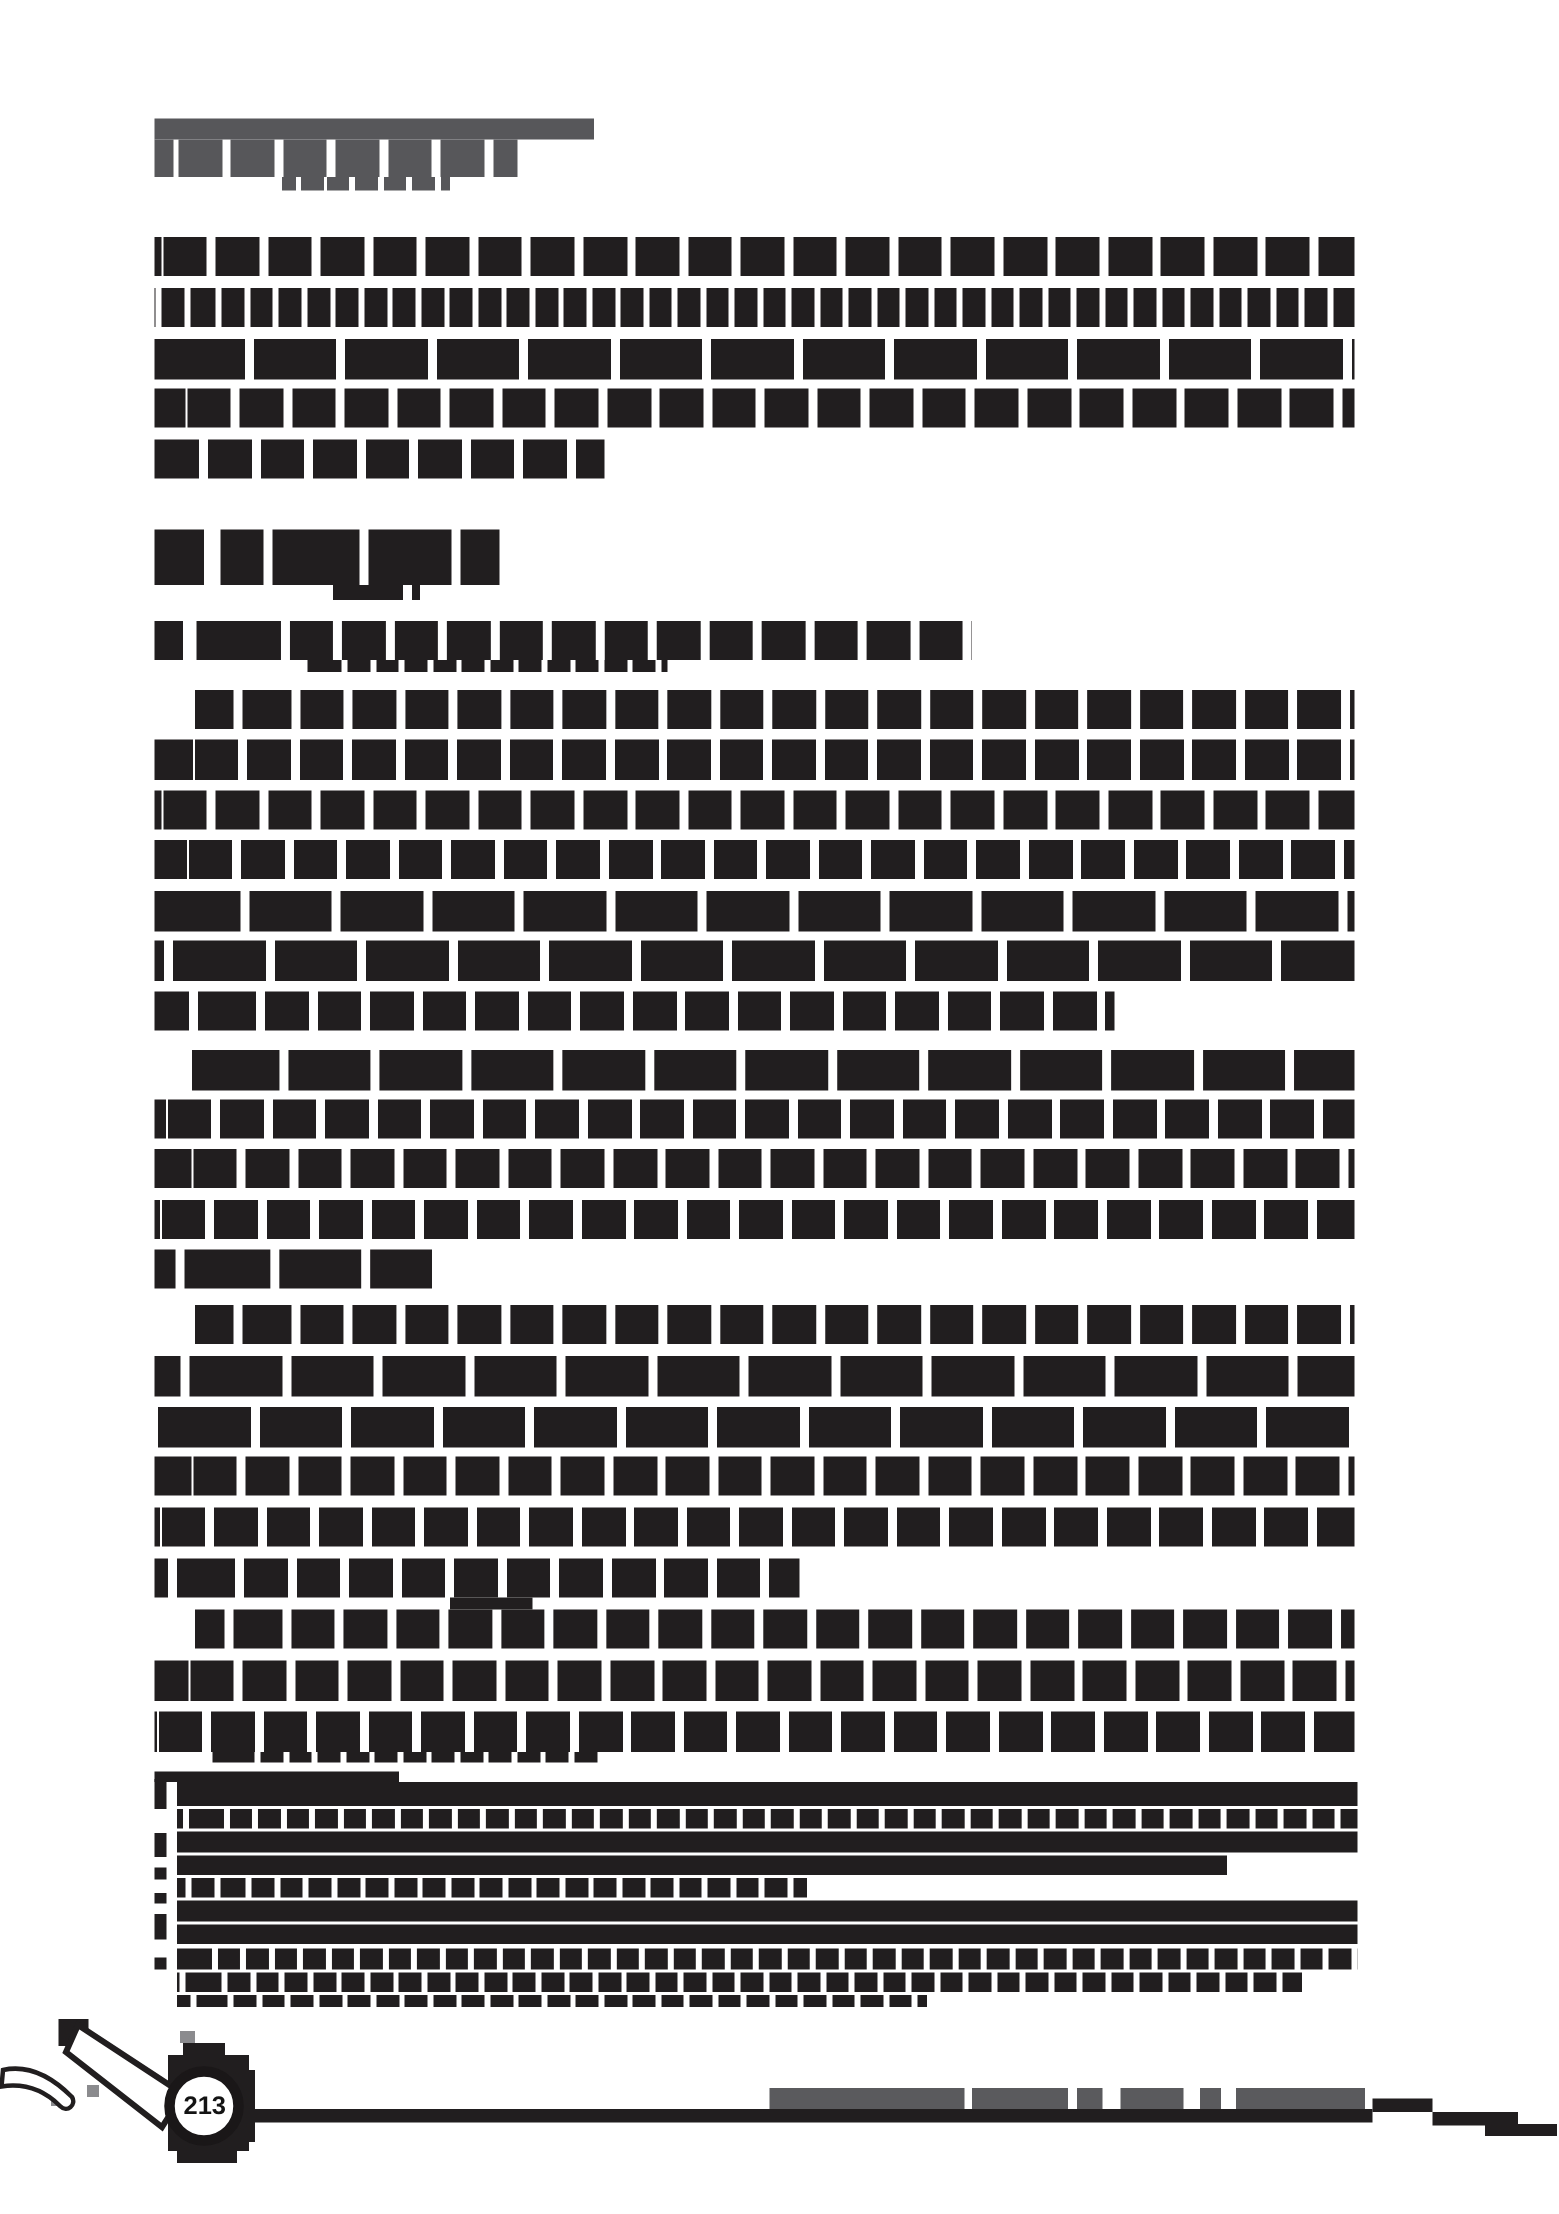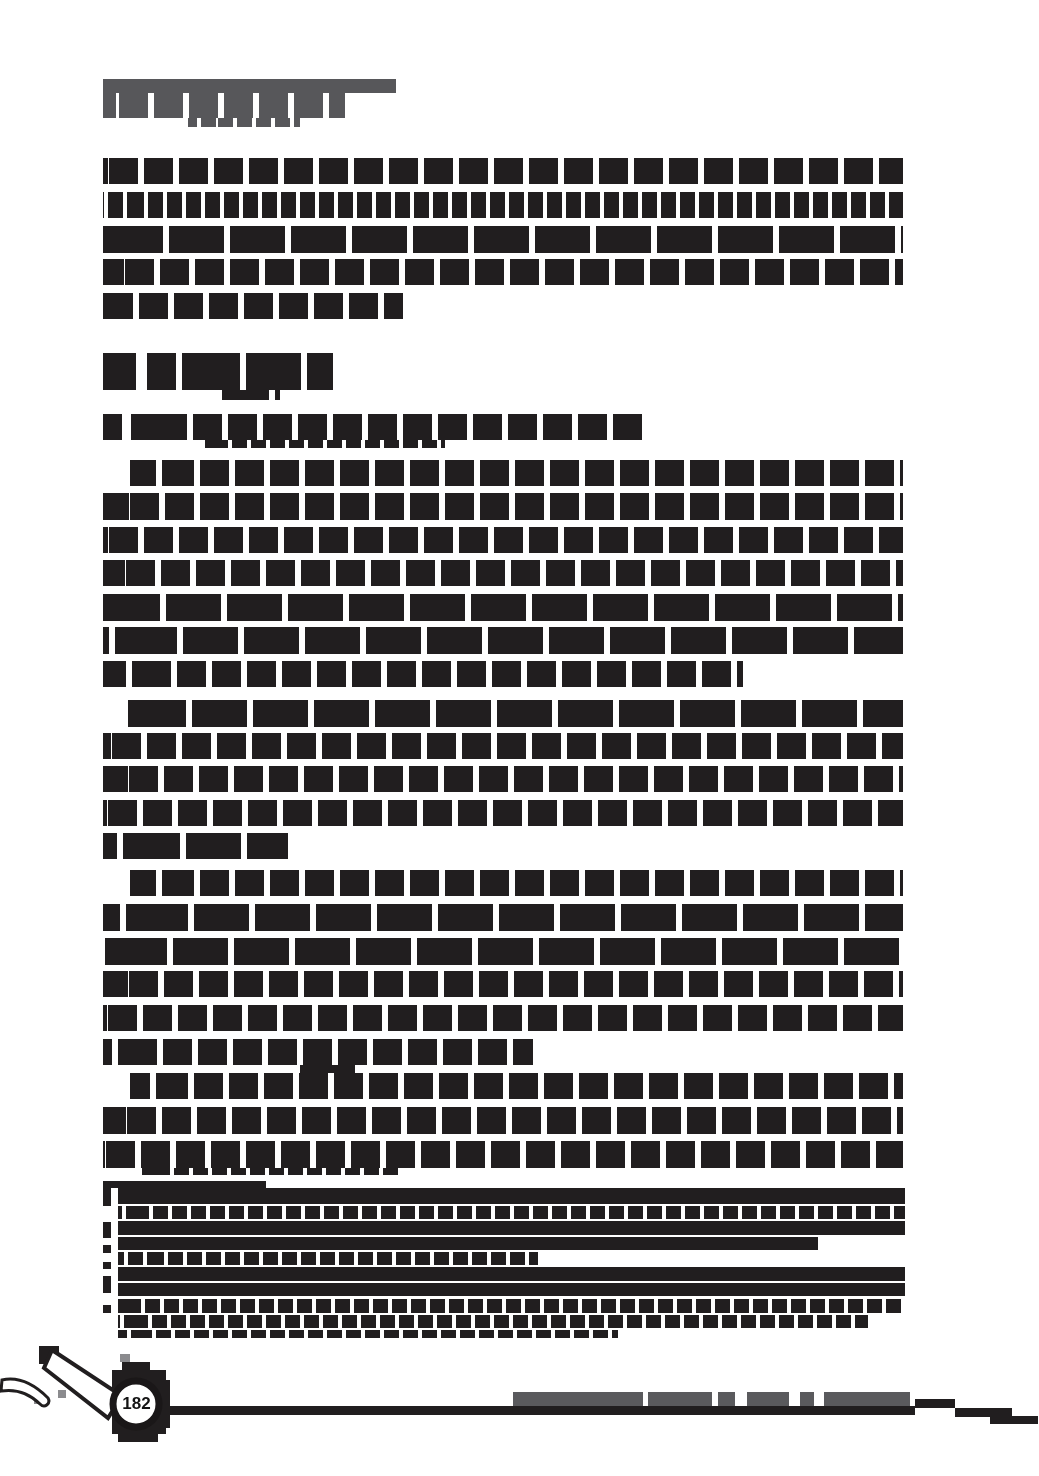--- a/index.html
+++ b/index.html
@@ -136,16 +136,16 @@
     </g>
 
     <path d="M2,40 C20,36 36,46 48,58 C51,63 45,69 40,64 C28,52 14,49 1,51 Z" fill="#ffffff" stroke="#211e1f" stroke-width="3"></path>
 
     <polygon points="52,10 122,56 108,78 44,28" fill="#ffffff" stroke="#211e1f" stroke-width="4"></polygon>
 
     <circle cx="136" cy="64" r="23" fill="#ffffff" stroke="#1a1718" stroke-width="7"></circle>
   </svg>
 
   <div class="badge-label">
-    <span>182</span>
+    <span>213</span>
   </div>
 
 </div>
 
 </body></html>

